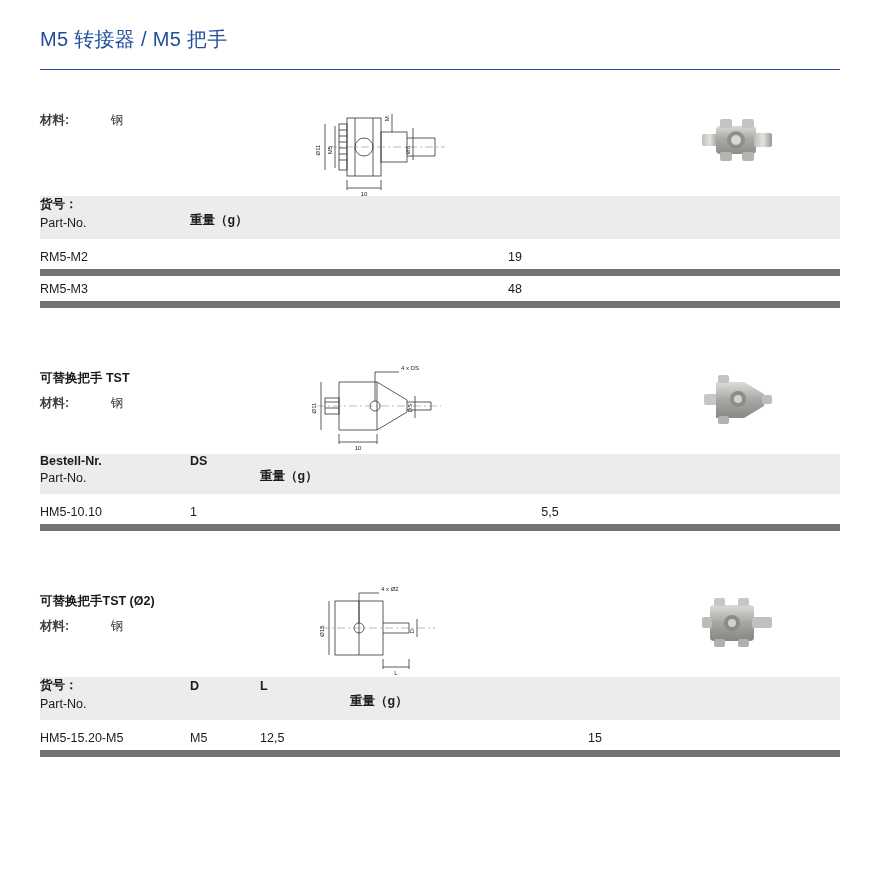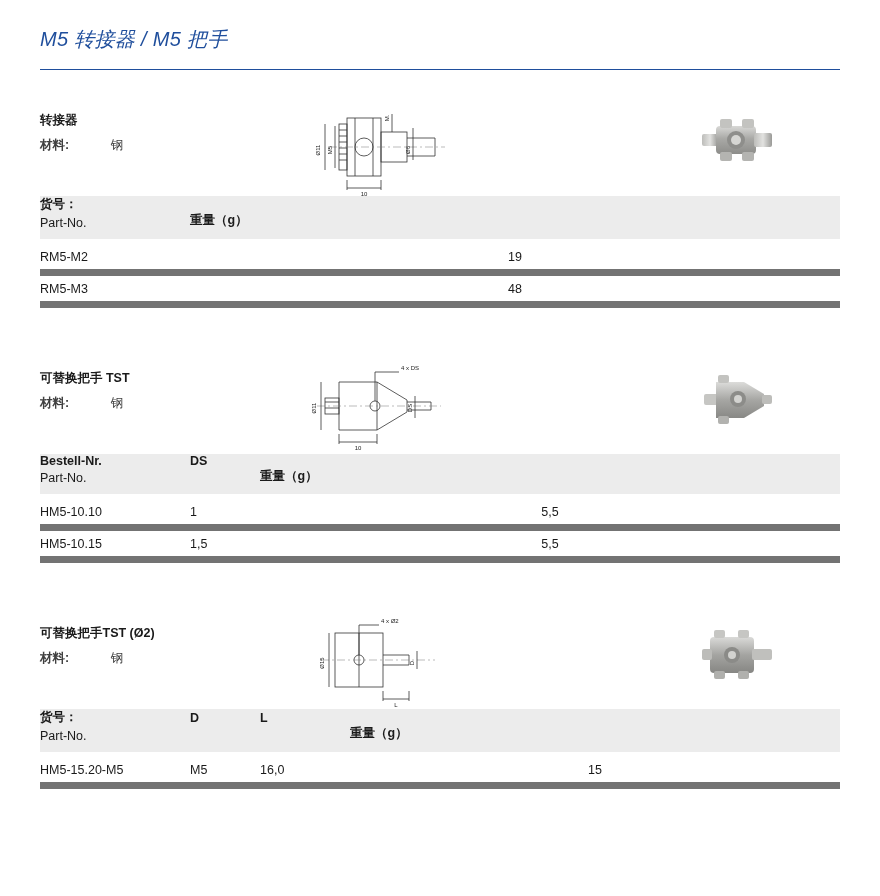--- a/index.html
+++ b/index.html
@@ -14,21 +14,20 @@
   .page {
     position: relative;
     width: 880px;
     height: 896px;
     background: #ffffff;
   }
 
   
   .page-header {
     padding: 26px 0 10px 40px;
-    font-style: italic;
   }
   .page-title {
     font-size: 20px;
     color: #1f4e9c;
     font-weight: normal;
     letter-spacing: 0.3px;
   }
   .header-rule {
     margin: 6px 40px 0 40px;
     border-bottom: 1px solid #1f4e9c;
@@ -133,21 +132,20 @@
   <div class="page-header">
     <div class="page-title">M5 转接器 / M5 把手</div>
   </div>
   <div class="header-rule"></div>
 
   <div class="spacer-sm"></div>
   <div class="section">
 
     <div class="section-top">
       <div class="sec-labels">
-        <div class="sec-name">转接器</div>
         <div class="sec-matrow">
           <span class="sec-matlabel">材料:</span>
           <span class="sec-matval">钢</span>
         </div>
       </div>
 
       <div class="drawing">
         <svg width="230" height="96" viewBox="0 0 230 96">
           <g stroke="#333" fill="none" stroke-width="0.8">
 
@@ -324,25 +322,20 @@
             <div class="hd-weight">重量（g）</div>
           </td>
         </tr>
       </thead>
       <tbody>
         <tr>
           <td class="c-part">HM5-10.10</td>
           <td class="c-v1">1</td>
           <td class="c-weight">5,5</td>
         </tr>
-        <tr>
-          <td class="c-part">HM5-10.15</td>
-          <td class="c-v1">1,5</td>
-          <td class="c-weight">5,5</td>
-        </tr>
       </tbody>
     </table>
   </div>
 
   <div class="spacer-lg"></div>
   <div class="section">
 
     <div class="section-top">
       <div class="sec-labels">
         <div class="sec-name">可替换把手TST (Ø2)</div>
@@ -422,20 +415,20 @@
           </td>
           <td class="c-weight">
             <div class="hd-weight">重量（g）</div>
           </td>
         </tr>
       </thead>
       <tbody>
         <tr>
           <td class="c-part">HM5-15.20-M5</td>
           <td class="c-v1">M5</td>
-          <td class="c-v2">16,0</td>
+          <td class="c-v2">12,5</td>
           <td class="c-weight">15</td>
         </tr>
       </tbody>
     </table>
   </div>
 
 </div>
 
 </body></html>

